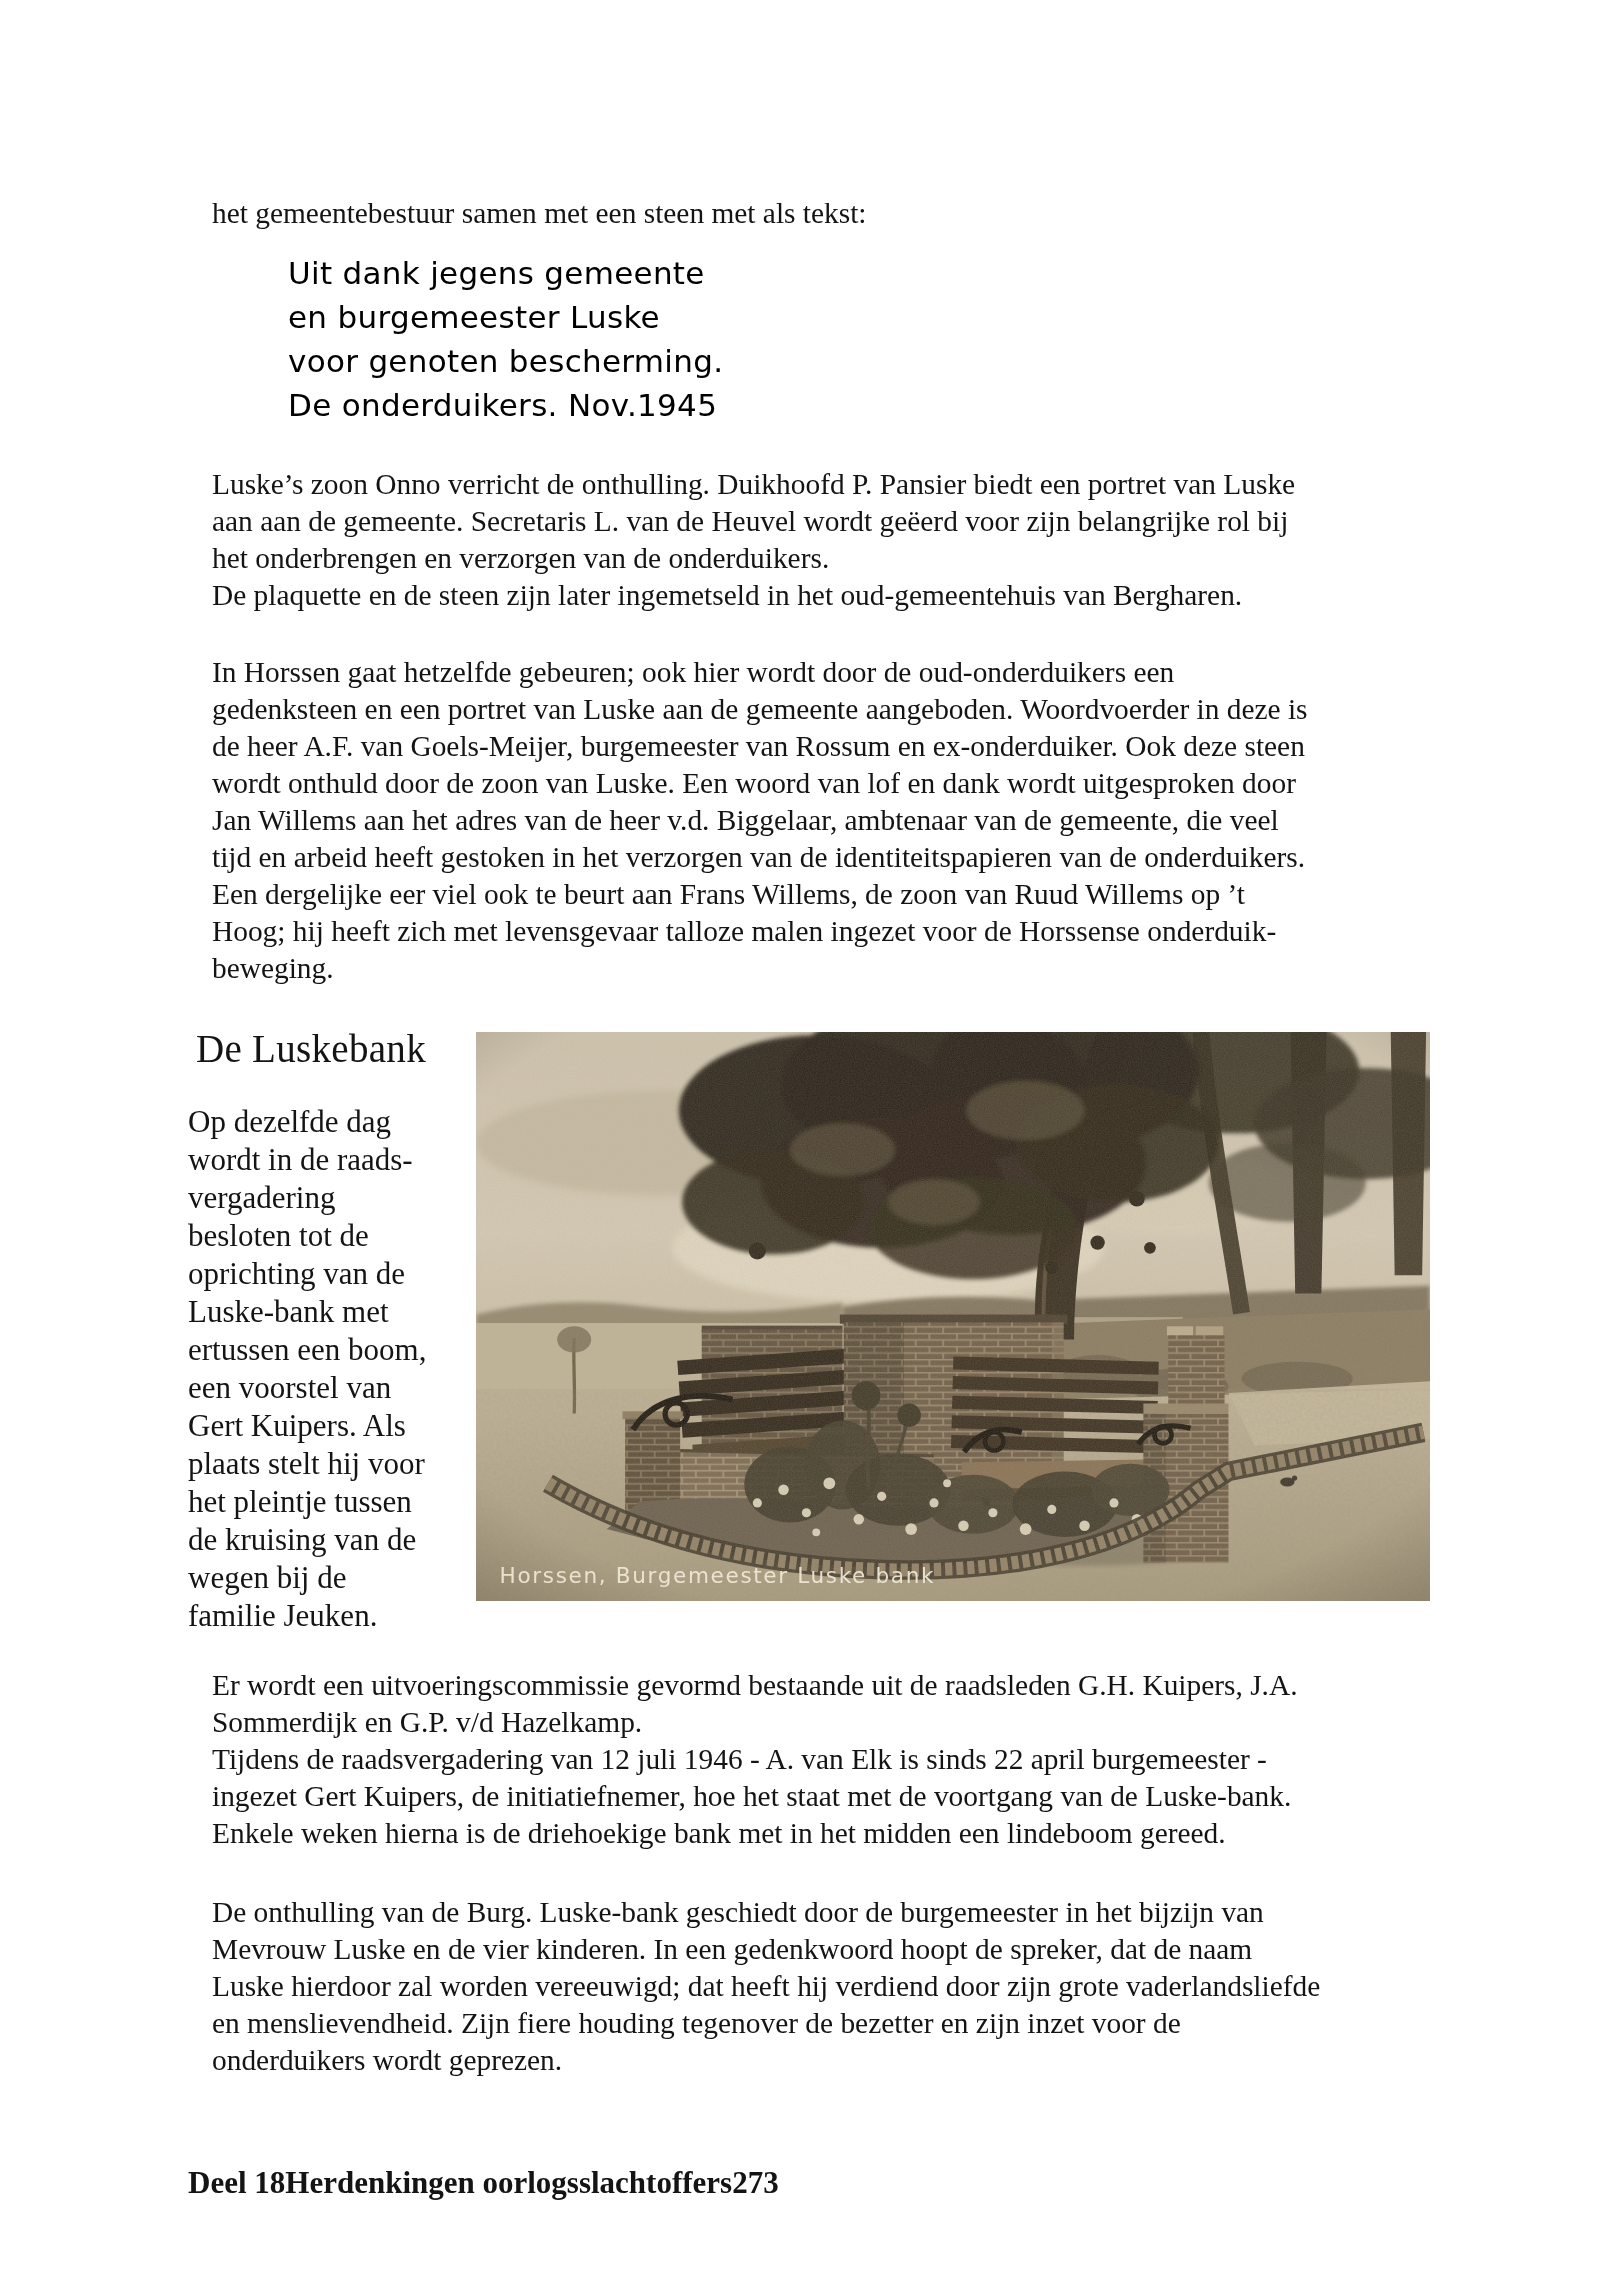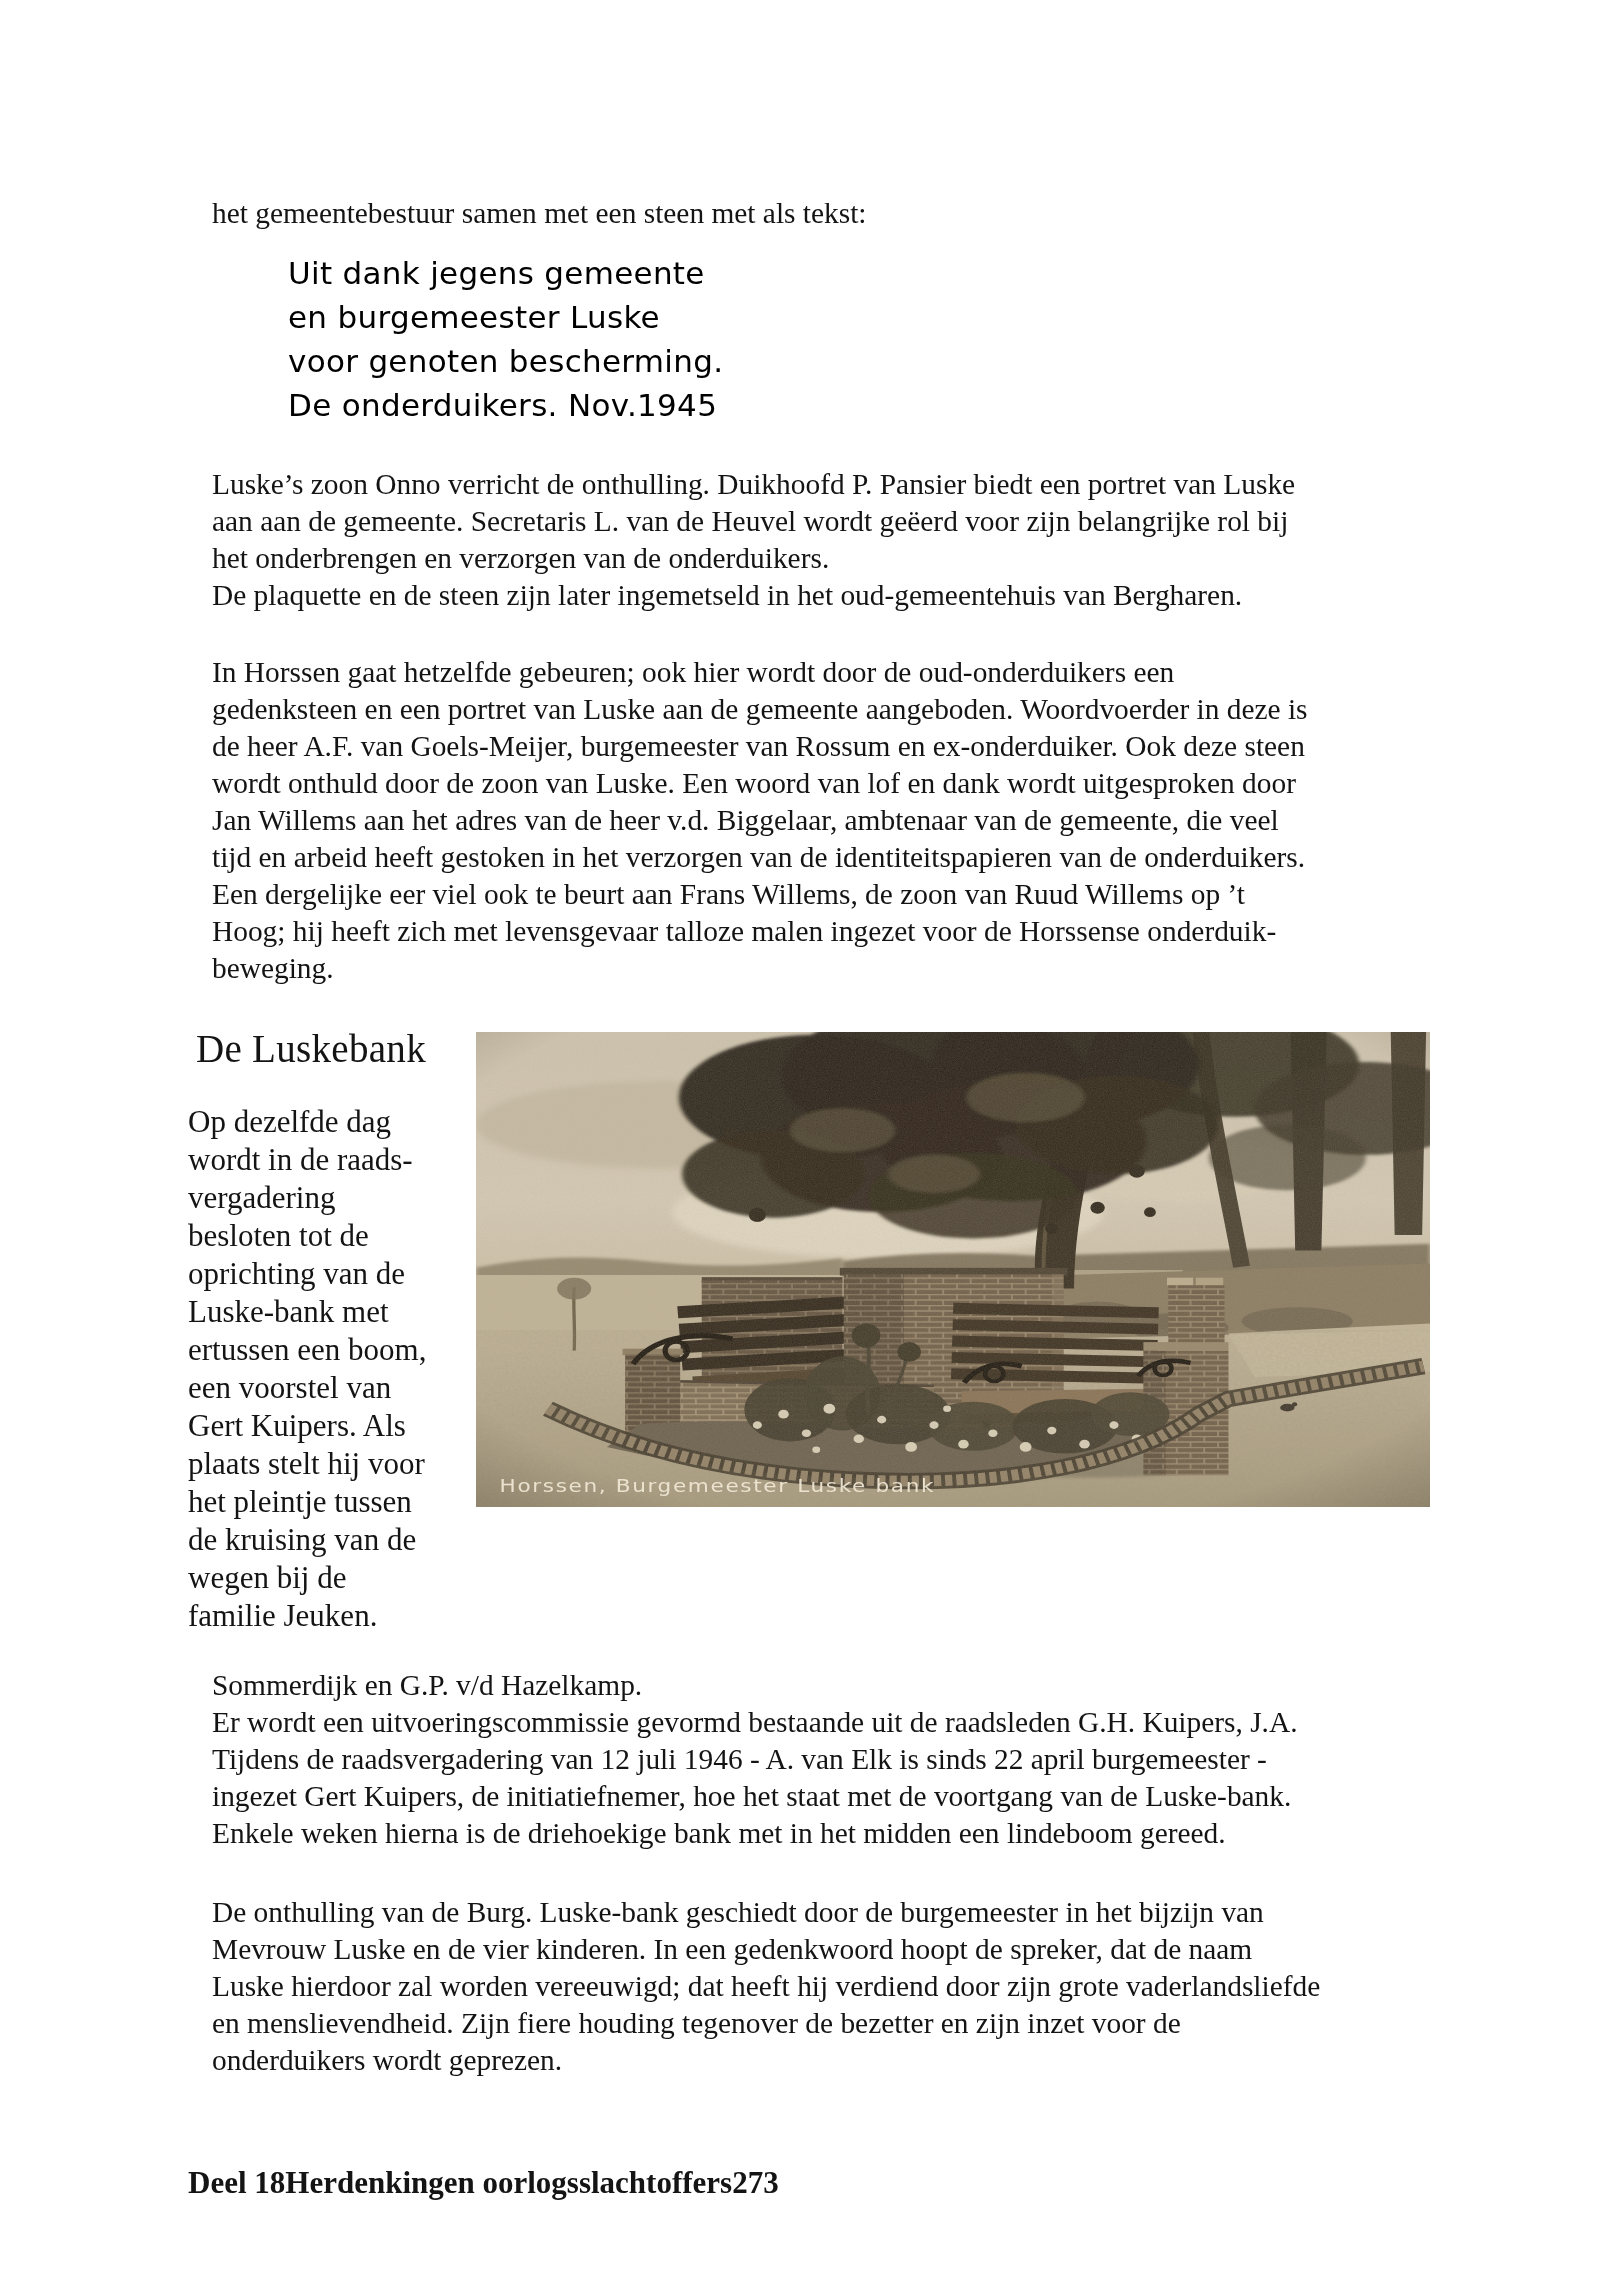--- a/index.html
+++ b/index.html
@@ -19,21 +19,21 @@
     font-size:31px;line-height:44px;letter-spacing:0.3px;
     color:#000000;
   }
   .leftcol{font-size:31px;line-height:38px;}
   .heading{
     position:absolute;margin:8px;
     font-size:39px;font-weight:400;letter-spacing:0.3px;
   }
   .photo{
     position:absolute;margin:0;
-    width:954px;height:475px;
+    width:954px;height:569px;
     left:476px;top:1032px;
   }
   .photo svg{display:block;width:100%;height:100%;}
   .footer{
     position:absolute;left:188px;top:2165px;width:1251px;
     display:flex;justify-content:flex-start;align-items:baseline;
     font-weight:700;font-size:31px;
   }
   .caption-text{
     font-family:"DejaVu Sans", sans-serif;
@@ -283,22 +283,22 @@
       <circle cx="1251" cy="682" r="4" fill="#3a322a"></circle>
 
       <rect x="0" y="0" width="1458" height="870" fill="#8a6e49" opacity="0.08"></rect>
       <rect x="0" y="0" width="1458" height="870" fill="url(#vig)"></rect>
       <rect x="0" y="0" width="1458" height="870" filter="url(#grain)" opacity="0.45"></rect>
       <text class="caption-text" x="36" y="842">Horssen, Burgemeester Luske bank</text>
     </svg>
   </figure>
 
   <div class="para body" style="left:188px;top:1667px">
+      <div class="tl">Er wordt een uitvoeringscommissie gevormd bestaande uit de raadsleden G.H. Kuipers, J.A.</div>
       <div class="tl">Sommerdijk en G.P. v/d Hazelkamp.</div>
-      <div class="tl">Er wordt een uitvoeringscommissie gevormd bestaande uit de raadsleden G.H. Kuipers, J.A.</div>
       <div class="tl">Tijdens de raadsvergadering van 12 juli 1946 - A. van Elk is sinds 22 april burgemeester -</div>
       <div class="tl">ingezet Gert Kuipers, de initiatiefnemer,  hoe het staat met de voortgang van de Luske-bank.</div>
       <div class="tl">Enkele weken hierna is de driehoekige bank met in het midden een lindeboom gereed.</div>
     </div>
 
   <div class="para body" style="left:188px;top:1894px">
       <div class="tl">De onthulling van de Burg. Luske-bank geschiedt door de burgemeester in het bijzijn van</div>
       <div class="tl">Mevrouw Luske en de vier kinderen. In een gedenkwoord hoopt de spreker, dat de naam</div>
       <div class="tl">Luske hierdoor zal worden vereeuwigd; dat heeft hij verdiend door zijn grote vaderlandsliefde</div>
       <div class="tl">en menslievendheid. Zijn fiere houding tegenover de bezetter en zijn inzet voor de</div>

